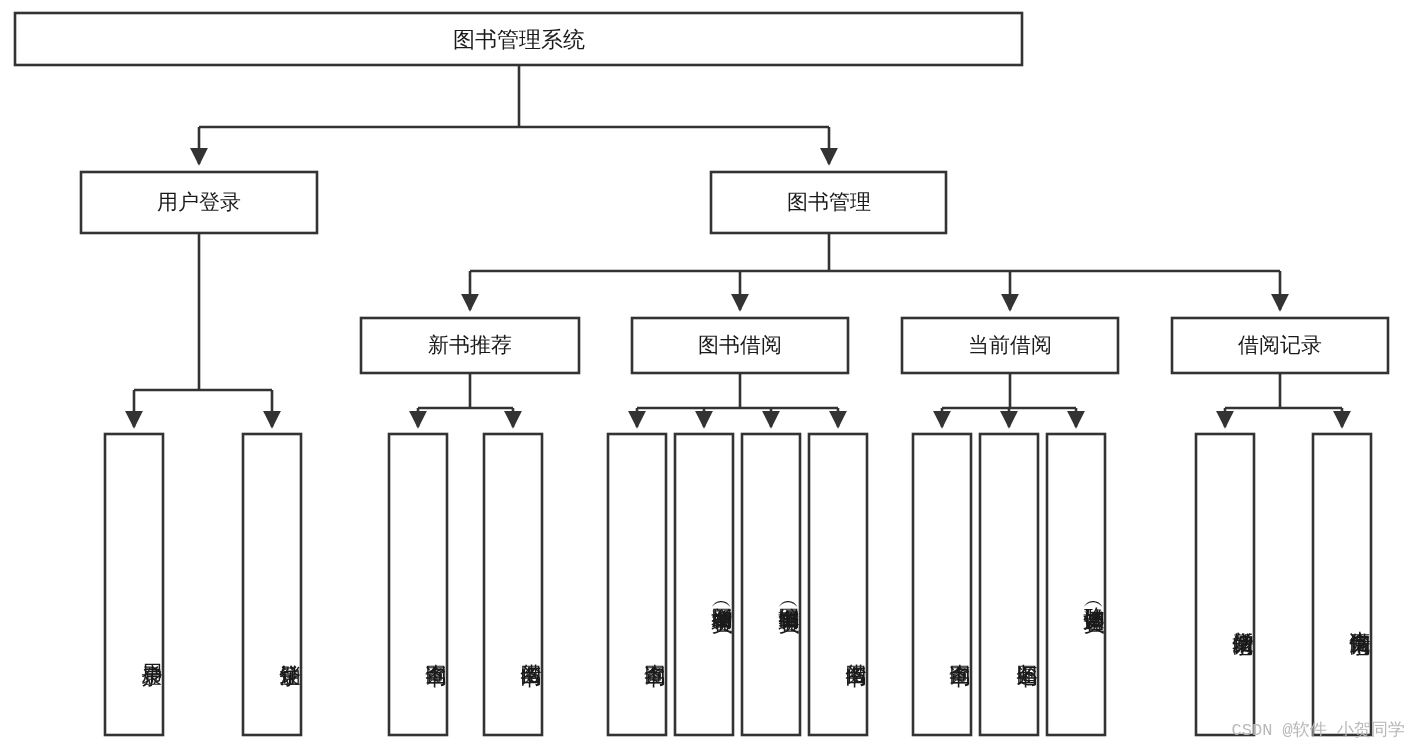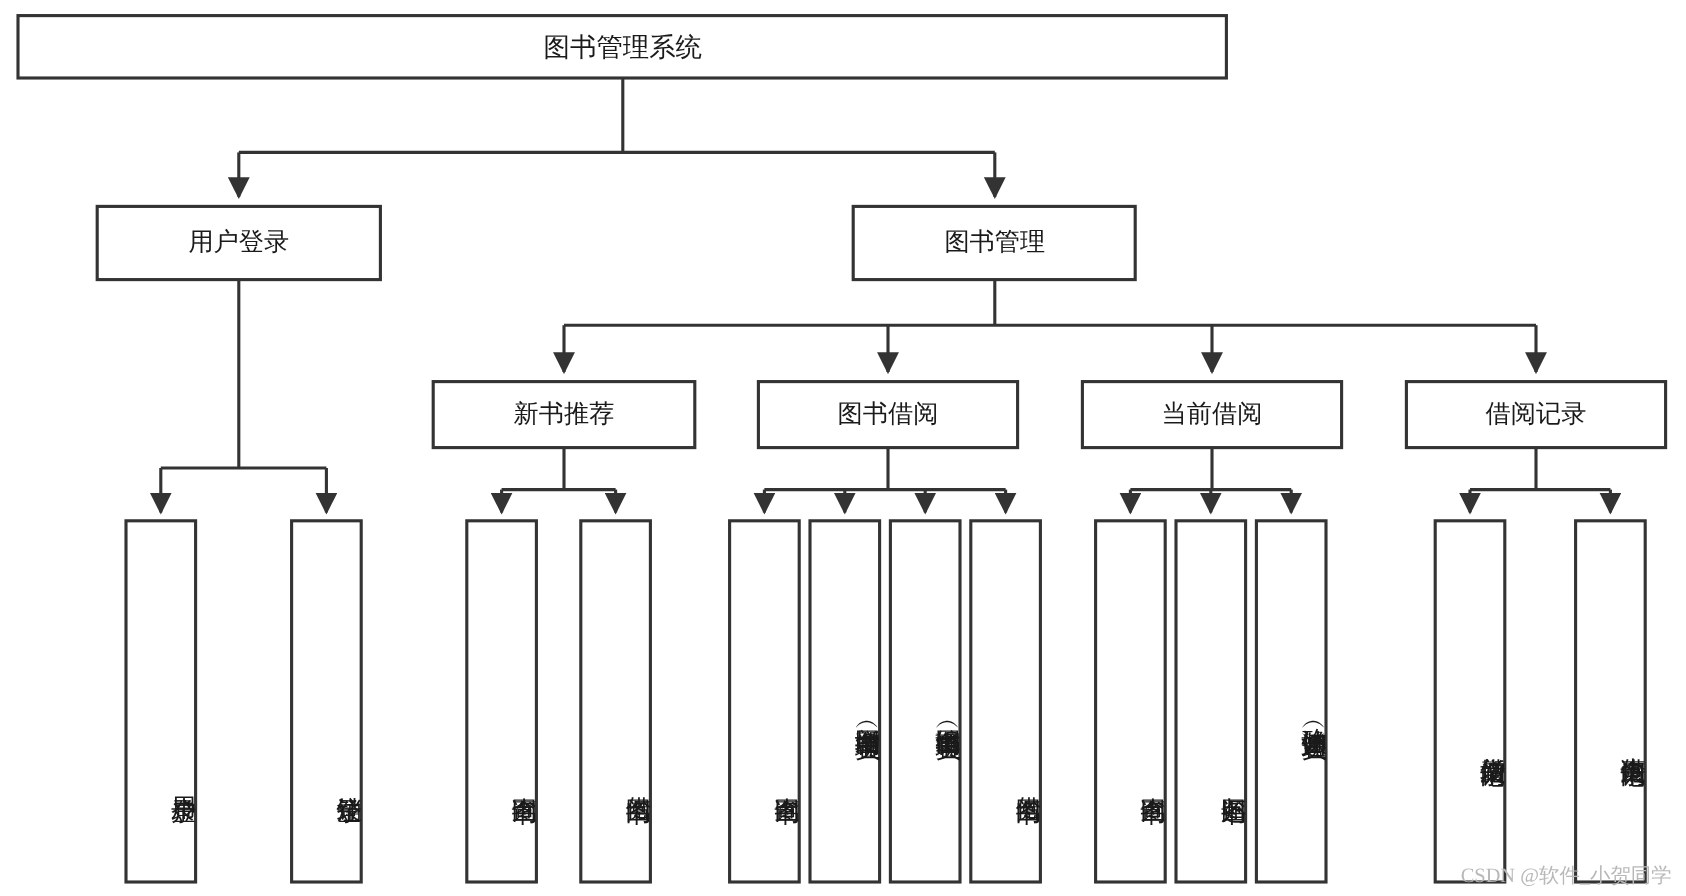--- a/index.html
+++ b/index.html
@@ -65,23 +65,23 @@
     text-orientation: upright;
     white-space: nowrap;
     letter-spacing: 1px;
     display: flex;
     align-items: flex-start;
     justify-content: center;
     pointer-events: none;
   }
   .watermark {
     position: absolute;
-    right: 12px;
+    right: 0;
     bottom: 6px;
-    font-family: Liberation Serif, serif;
+    font-family: Liberation Mono, monospace;
     font-size: 17px;
     color: #b8b8b8;
     white-space: nowrap;
   }
 </style>
 </head>
 <body>
 
 <div id="diagram-root">
 

